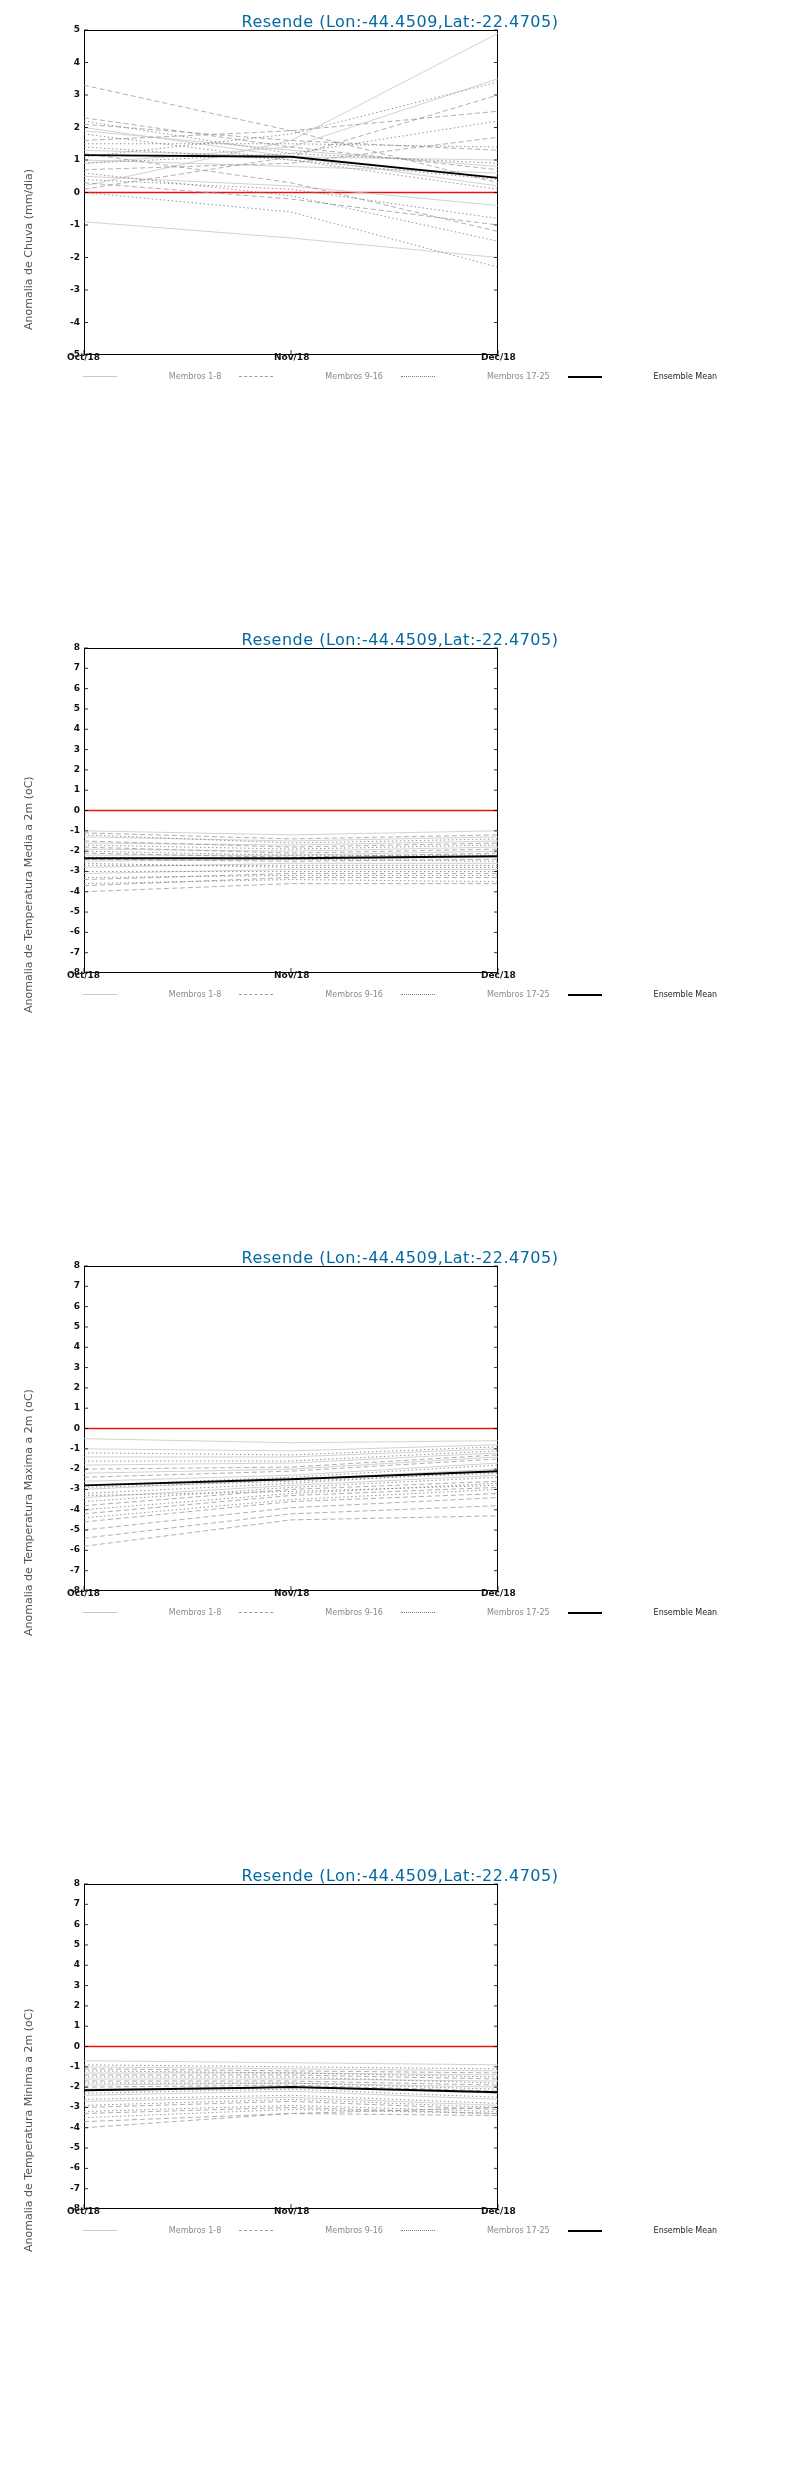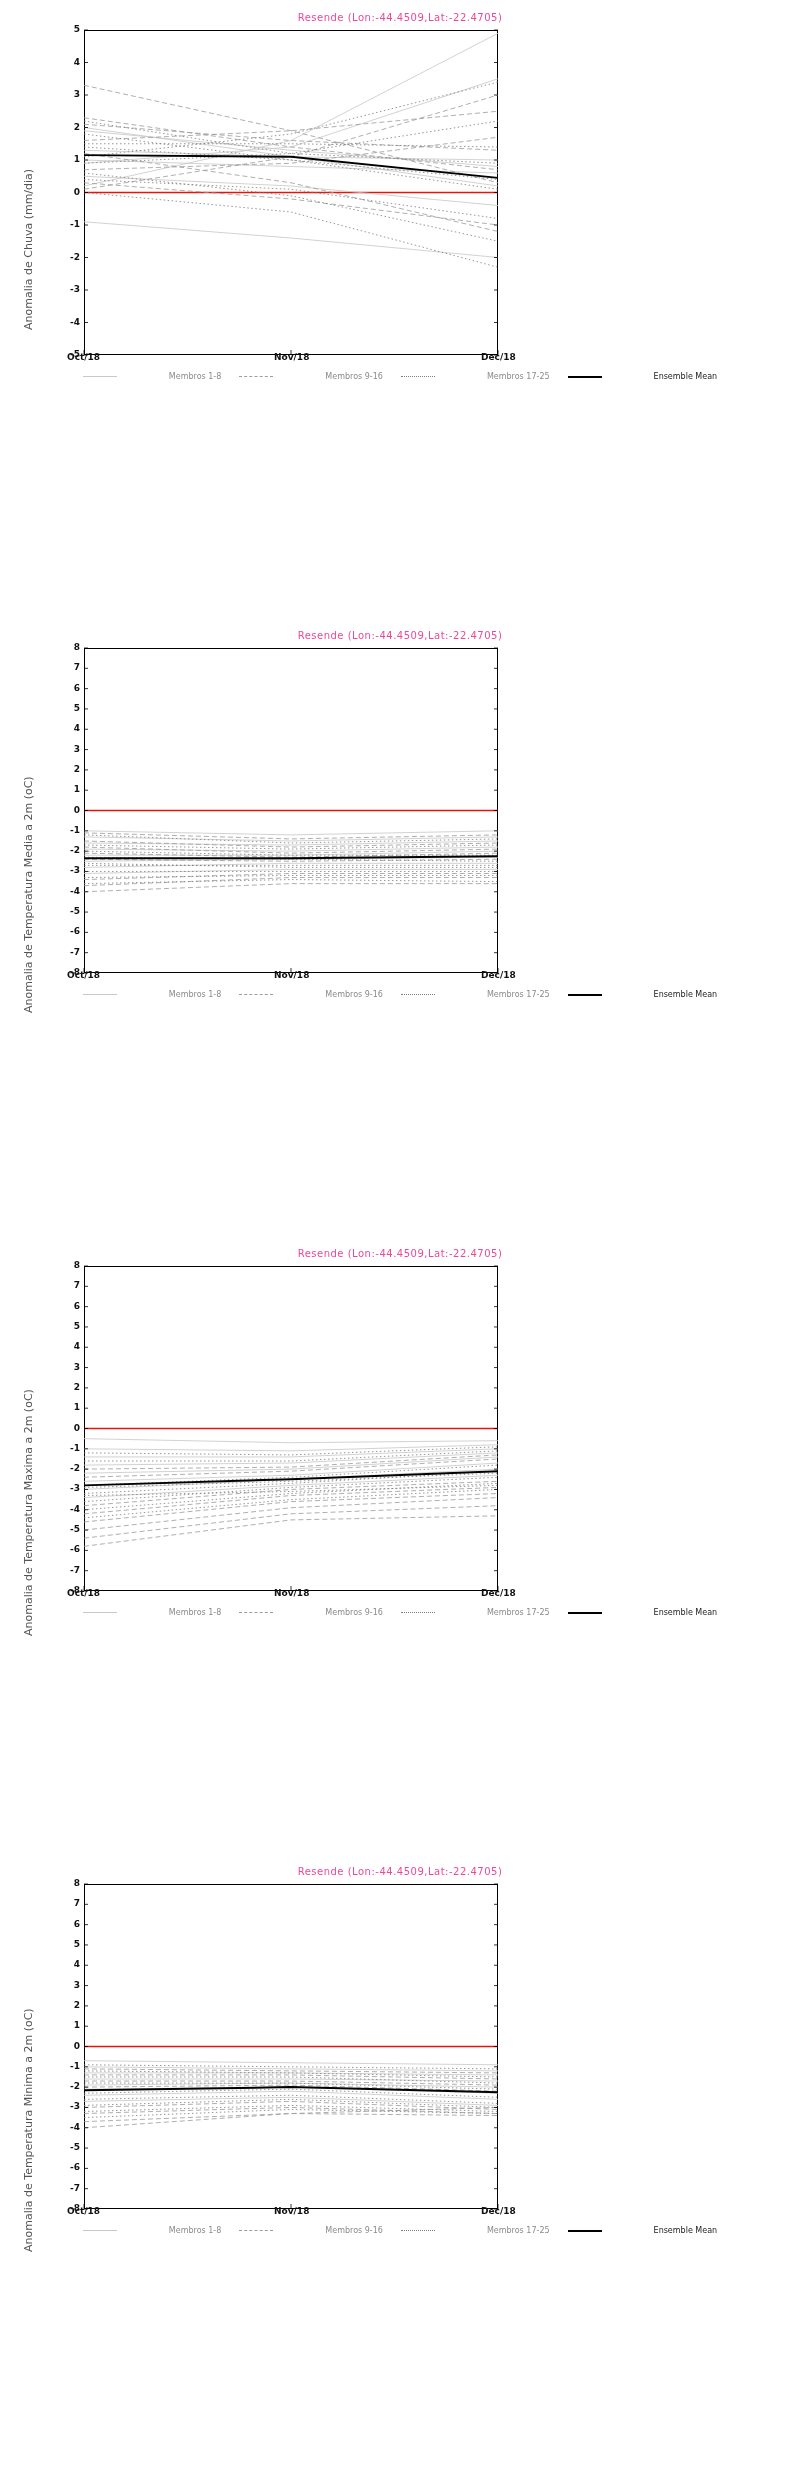--- a/index.html
+++ b/index.html
@@ -1,21 +1,21 @@
 <!DOCTYPE html>
 <html><head>
 <meta charset="utf-8">
 <style>
   html,body{margin:0;padding:0;background:#ffffff;}
   body{width:800px;font-family:"DejaVu Sans",sans-serif;color:#555;}
   .page{width:800px;}
   .panel{width:800px;height:618px;position:relative;}
   .panel-title{
     position:absolute;left:0;right:0;top:12px;text-align:center;
-    font-size:10px;color:#ec4899;letter-spacing:.5px;font-family:"DejaVu Sans",sans-serif;
+    font-size:16px;color:#0369a1;letter-spacing:.5px;font-family:"DejaVu Sans",sans-serif;
   }
   .ylabel{
     position:absolute;
     left:-0px;
     transform-origin:0 0;
     font-size:11px;color:#555;white-space:nowrap;
   }
   .axes{position:absolute;border:1px solid #000;box-sizing:border-box;background:#fff;}
   .svgplot{position:absolute;left:0;top:0;}
   .ytick{position:absolute;font-size:9px;color:#111;font-weight:bold;text-align:right;width:26px;}

